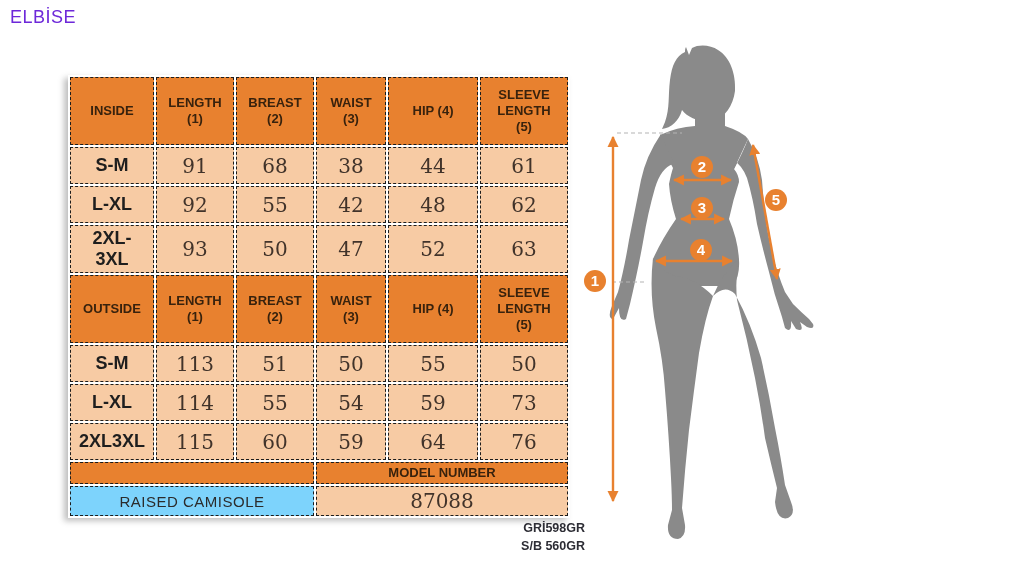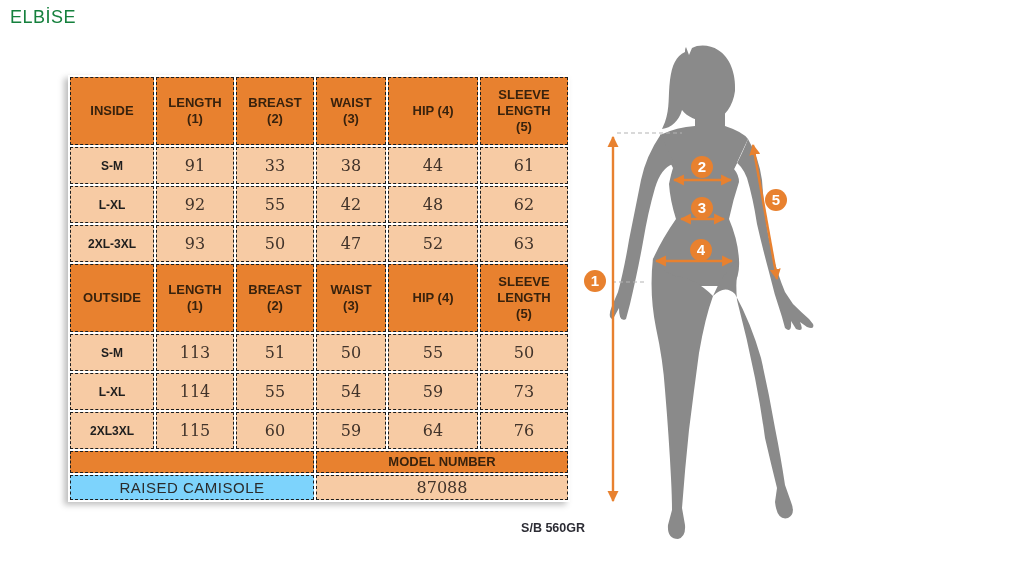--- a/index.html
+++ b/index.html
@@ -1,33 +1,33 @@
 <!DOCTYPE html>
 <html><head>
 <meta charset="utf-8">
 <style>
   html,body{margin:0;padding:0;background:#ffffff;}
   body{width:1024px;height:583px;position:relative;overflow:hidden;
        font-family:"Liberation Sans",sans-serif;}
 
   .page-title{position:absolute;left:10px;top:7px;font-size:18px;font-weight:400;
-              color:#15803d;letter-spacing:0.5px;}
+              color:#6d28d9;letter-spacing:0.5px;}
 
   
   table.size-table{position:absolute;left:68px;top:75px;width:502px;
     border-collapse:separate;border-spacing:2px;table-layout:fixed;background:#ffffff;
     box-shadow:-4px 3px 6px rgba(0,0,0,0.25);}
   .size-table td{border:1.5px dashed #1c1c1c;text-align:center;vertical-align:middle;
     padding:2px 8px;box-sizing:border-box;overflow:hidden;}
   .size-table tr.hdr-row td{height:68px;}
   .size-table tr.data-row td{height:37px;}
   .size-table tr.foot-row td{height:16px;}
   td.hdr{background:#E8812F;font-weight:bold;font-size:13px;line-height:1.25;color:#38220D;}
-  td.sizelbl{background:#F7CBA4;font-weight:bold;font-size:12px;color:#1e1e1e;}
-  td.val{background:#F7CBA4;font-family:"DejaVu Serif",serif;font-size:16px;color:#41332A;}
+  td.sizelbl{background:#F7CBA4;font-weight:bold;font-size:18px;color:#1e1e1e;}
+  td.val{background:#F7CBA4;font-family:"DejaVu Serif",serif;font-size:20px;color:#41332A;}
   td.name{background:#7dd3fc;font-size:15px;letter-spacing:0.5px;color:#2b2b2b;}
 
   
   .figure-wrap{position:absolute;left:585px;top:38px;width:240px;height:520px;}
   .badge{position:absolute;width:22px;height:22px;border-radius:50%;background:#E8812F;
          color:#ffffff;font-weight:bold;font-size:15px;line-height:22px;text-align:center;}
 
   .product-codes{position:absolute;left:400px;top:519px;width:185px;text-align:right;
                  font-size:12.5px;font-weight:bold;color:#2d2d35;line-height:18px;}
 </style>
@@ -50,21 +50,21 @@
     <td class="hdr">INSIDE</td>
     <td class="hdr">LENGTH (1)</td>
     <td class="hdr">BREAST (2)</td>
     <td class="hdr">WAIST (3)</td>
     <td class="hdr">HIP (4)</td>
     <td class="hdr">SLEEVE LENGTH (5)</td>
   </tr>
   <tr class="data-row">
     <td class="sizelbl">S-M</td>
     <td class="val">91</td>
-    <td class="val">33</td>
+    <td class="val">68</td>
     <td class="val">38</td>
     <td class="val">44</td>
     <td class="val">61</td>
   </tr>
   <tr class="data-row">
     <td class="sizelbl">L-XL</td>
     <td class="val">92</td>
     <td class="val">55</td>
     <td class="val">42</td>
     <td class="val">48</td>
@@ -170,14 +170,15 @@
     </g>
   </svg>
   <div class="badge" style="left:-1px;top:232px;">1</div>
   <div class="badge" style="left:106px;top:118px;">2</div>
   <div class="badge" style="left:106px;top:159px;">3</div>
   <div class="badge" style="left:105px;top:201px;">4</div>
   <div class="badge" style="left:180px;top:151px;">5</div>
 </div>
 
 <div class="product-codes">
+  <div>GRİ598GR</div>
   <div>S/B 560GR</div>
 </div>
 
 </body></html>

